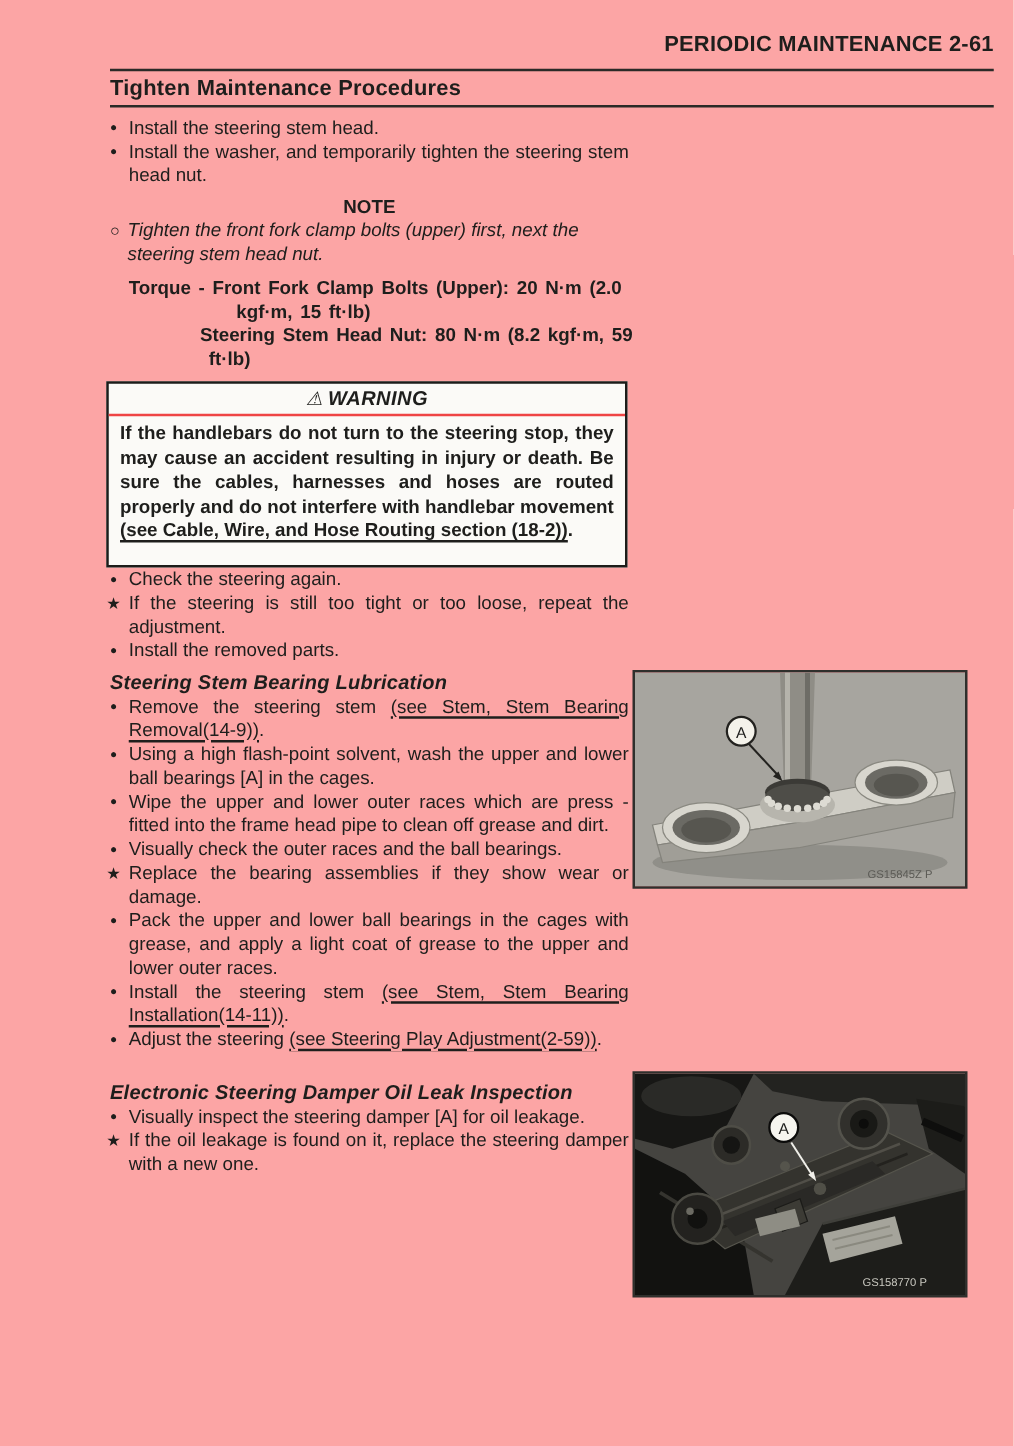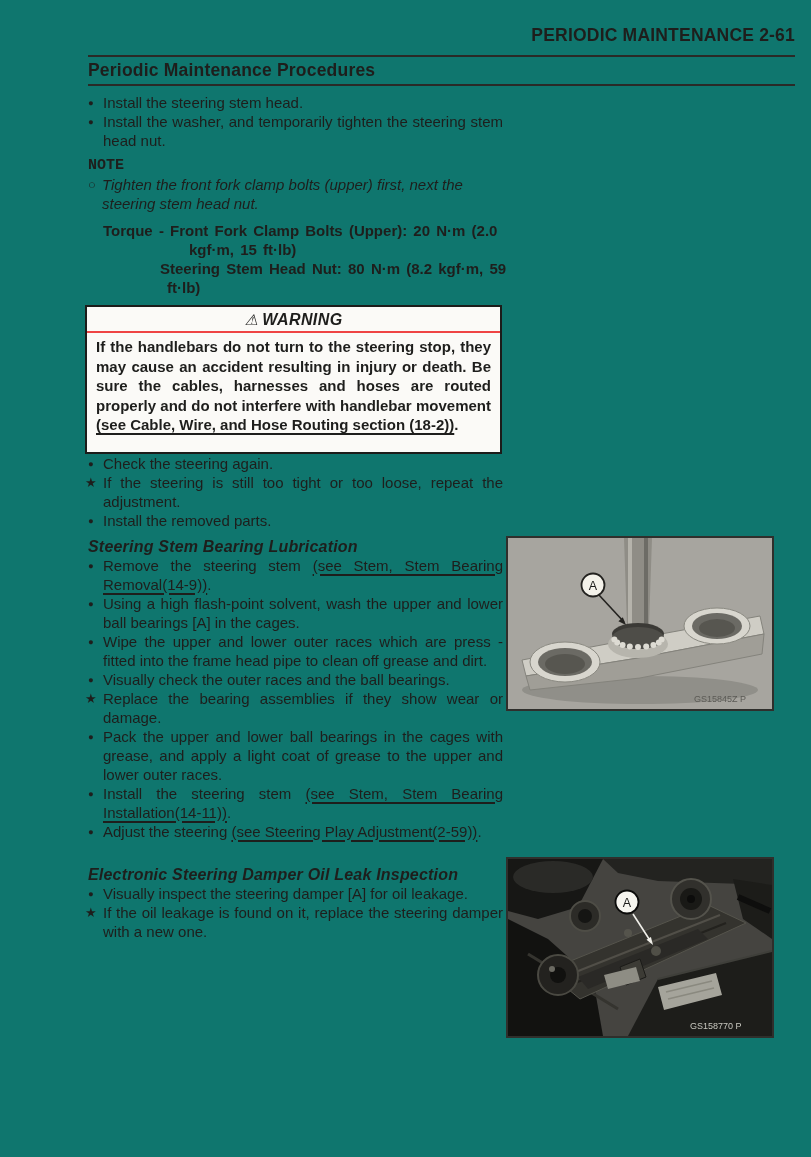--- a/index.html
+++ b/index.html
@@ -1,17 +1,17 @@
 <!DOCTYPE html>
 <html style="--ink: #1e1e1c; --paper: #fbfaf7;"><head>
 <meta charset="utf-8">
 <style>
   html,body{margin:0;padding:0;background:#ffffff;}
   .page{
-    position:relative; width:811px; height:1157px; background:#0f766e;
+    position:relative; width:811px; height:1157px; background:#fca5a5;
     font-family:"Liberation Sans", sans-serif; color:var(--ink,#1e1e1c);
     overflow:hidden;
   }
   .hdr{
     position:absolute; top:25px; right:16px;
     font-weight:bold; font-size:17.5px; letter-spacing:.2px;
   }
   .rule{position:absolute; left:88px; right:16px; height:2px; background:#2a2a27;}
   .rule1{top:55px;}
   .rule2{top:84px;}
@@ -21,21 +21,21 @@
   }
   .col{
     position:absolute; left:88px; top:93px; width:415px;
     font-size:15px; line-height:19px; text-align:justify;
   }
   ul.blist{list-style:none; margin:0; padding:0;}
   .blist li{position:relative; padding-left:15px;}
   .marker{position:absolute; left:0; top:0; line-height:19px;}
   .dot{font-size:9.5px;}
   .starli .marker{left:-3px; font-size:13px;}
-  .note-title{font-weight:bold; margin-top:6px;font-family:Liberation Mono, monospace;}
+  .note-title{text-align:center; font-weight:bold; margin-top:6px;}
   .note-item{position:relative; padding-left:14px; font-style:italic; text-align:left;}
   .note-item .marker{font-size:13px;}
   .torque{font-weight:bold; margin-top:8px; text-align:left; word-spacing:2px;}
   .torque div{white-space:nowrap;}
   .t0{margin-left:15px;} .t1{margin-left:101px;} .t2{margin-left:72px;} .t3{margin-left:79px;}
   .warn{
     margin-top:8px; margin-left:-3px; width:417px; box-sizing:border-box;
     border:2px solid #1c1c1a; background:#fbfaf7;
   }
   .warn-title{
@@ -51,21 +51,21 @@
   #fig1{left:506px; top:536px;}
   #fig2{left:506px; top:857px;}
 </style>
 </head>
 <body>
 
 <div class="page">
 
   <div class="hdr">PERIODIC MAINTENANCE 2-61</div>
   <div class="rule rule1"></div>
-  <div class="sec-title">Periodic Maintenance Procedures</div>
+  <div class="sec-title">Tighten Maintenance Procedures</div>
   <div class="rule rule2"></div>
 
   <div class="col">
 
     <ul class="blist">
       <li>
         <span class="marker dot">●</span><span>Install the steering stem head.</span>
       </li>
       <li>
         <span class="marker dot">●</span><span>Install the washer, and temporarily tighten the steering stem head nut.</span>

